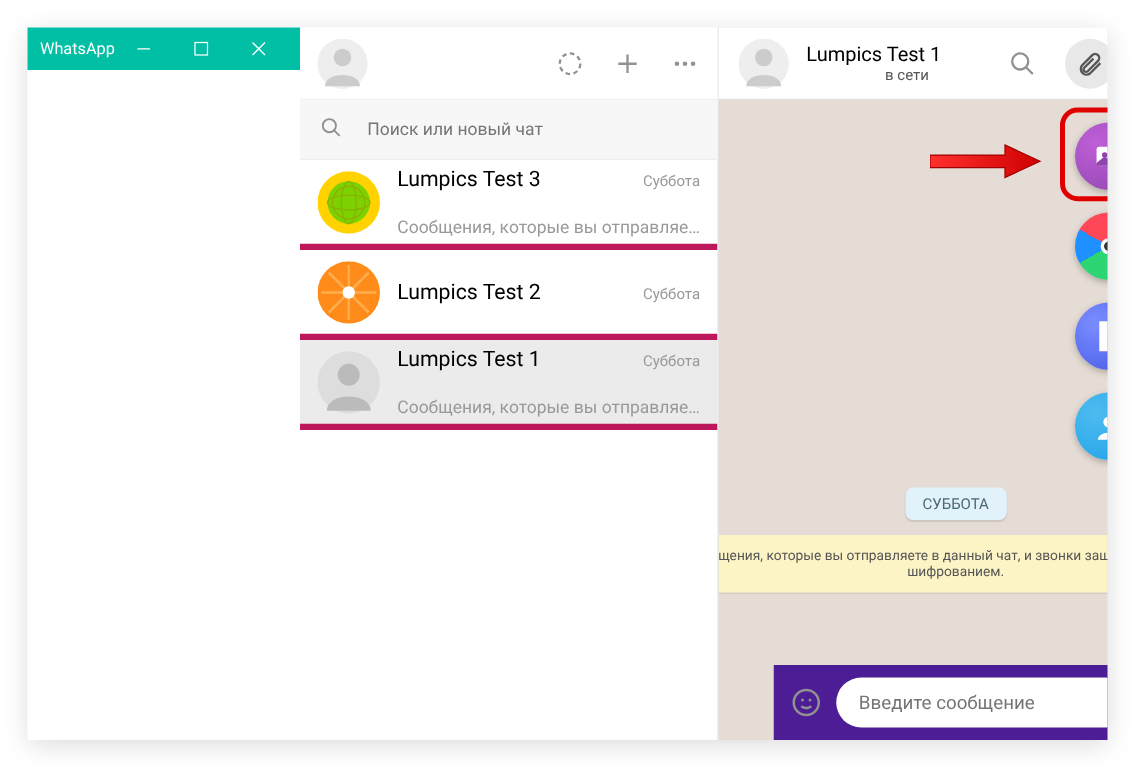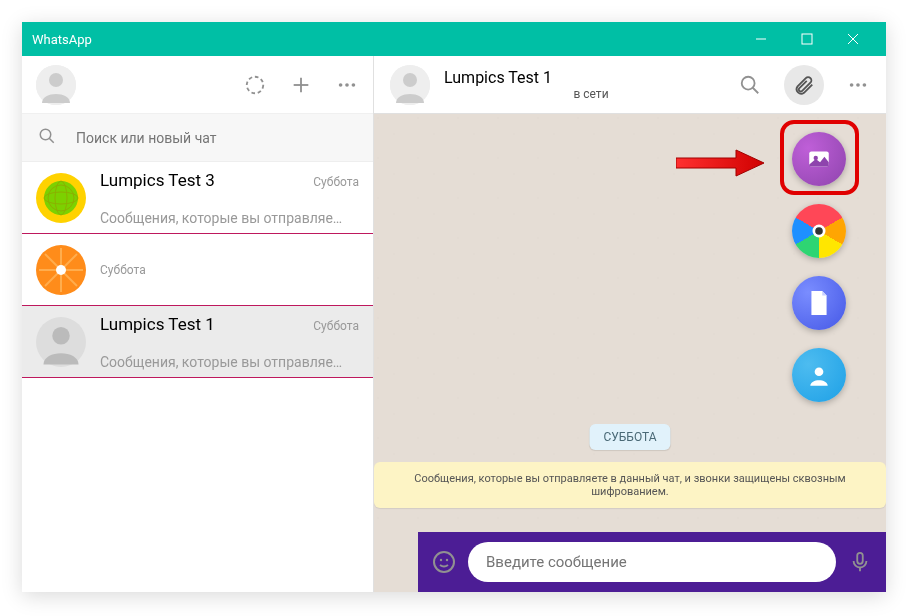--- a/index.html
+++ b/index.html
@@ -1,31 +1,31 @@
 <!DOCTYPE html>
 <html><head>
 <meta charset="utf-8">
 <style>
 * { margin: 0; padding: 0; box-sizing: border-box; font-family: -apple-system, BlinkMacSystemFont, "Segoe UI", Roboto, sans-serif; }
 body { background: #fff; width: 908px; height: 616px; overflow: hidden; position: relative; }
-.window { position: absolute; left: 22px; top: 22px; width: 864px; height: 570px; background: #fff; box-shadow: 0 4px 20px rgba(0,0,0,0.15); display: flex; flex-direction: column; }
+.window { position: absolute; left: 22px; top: 22px; width: 864px; height: 570px; background: #fff; box-shadow: 0 4px 20px rgba(0,0,0,0.15); display: flex; flex-direction: row; }
 .titlebar { height: 34px; background: #00bfa5; display: flex; align-items: center; padding: 0 10px; color: #fff; font-size: 13px; }
 .titlebar-title { flex: 1; }
 .titlebar-btn { width: 46px; height: 34px; display: flex; align-items: center; justify-content: center; color: #fff; }
 .content { flex: 1; display: flex; overflow: hidden; }
 .sidebar { width: 352px; background: #fff; display: flex; flex-direction: column; border-right: 1px solid #e0e0e0; }
 .sidebar-header { height: 58px; background: #fff; display: flex; align-items: center; padding: 0 14px; border-bottom: 1px solid #f0f0f0; }
 .avatar { width: 40px; height: 40px; border-radius: 50%; background: #eee; display: flex; align-items: center; justify-content: center; color: #ccc; flex-shrink: 0; }
 .sidebar-actions { margin-left: auto; display: flex; gap: 22px; align-items: center; color: #919191; }
 .icon-btn { width: 24px; height: 24px; display: flex; align-items: center; justify-content: center; cursor: pointer; }
 .search-bar { height: 48px; background: #f7f7f7; display: flex; align-items: center; padding: 0 16px; border-bottom: 1px solid #eee; }
 .search-icon { color: #919191; margin-right: 20px; }
 .search-input { flex: 1; border: none; background: transparent; outline: none; font-size: 14px; color: #919191; }
 .chat-list { flex: 1; overflow-y: auto; }
-.chat-item { height: 72px; display: flex; align-items: center; padding: 0 14px; cursor: pointer; border-bottom: 1px solid #be185d; }
+.chat-item { height: 72px; display: flex; align-items: center; padding: 0 14px; cursor: pointer; border-bottom: 5px solid #be185d; }
 .chat-item.active { background: #ebebeb; }
 .chat-avatar { width: 50px; height: 50px; border-radius: 50%; margin-right: 14px; display: flex; align-items: center; justify-content: center; flex-shrink: 0; }
 .chat-info { flex: 1; min-width: 0; }
 .chat-top { display: flex; justify-content: space-between; align-items: baseline; }
 .chat-name { font-size: 17px; color: #000; font-weight: 400; }
 .chat-time { font-size: 12px; color: #999; }
 .chat-preview { font-size: 14px; color: #999; margin-top: 20px; white-space: nowrap; overflow: hidden; text-overflow: ellipsis; display: flex; align-items: center; gap: 3px; }
 .main { flex: 1; display: flex; flex-direction: column; background: #e5ddd5; position: relative; }
 .main-header { height: 58px; background: #fff; display: flex; align-items: center; padding: 0 16px; border-bottom: 1px solid #e0e0e0; }
 .header-info { margin-left: 14px; flex: 1; }
@@ -139,20 +139,21 @@
                   <line x1="25" y1="25" x2="9" y2="9"></line>
                   <line x1="25" y1="25" x2="41" y2="41"></line>
                   <line x1="25" y1="25" x2="41" y2="9"></line>
                   <line x1="25" y1="25" x2="9" y2="41"></line>
                 </g>
                 <circle cx="25" cy="25" r="5" fill="#fff"></circle>
               </svg>
           </div>
           <div class="chat-info">
             <div class="chat-top">
+                <span class="chat-name">Lumpics Test 2</span>
                 <span class="chat-time">Суббота</span>
               </div>
           </div>
         </div>
         <div class="chat-item active">
           <div class="chat-avatar">
             <svg width="50" height="50" viewBox="0 0 40 40">
                 <circle cx="20" cy="20" r="20" fill="#ddd"></circle>
                 <circle cx="20" cy="15" r="7" fill="#bbb"></circle>
                 <path d="M6 38 C6 26 34 26 34 38 Z" fill="#bbb"></path>

